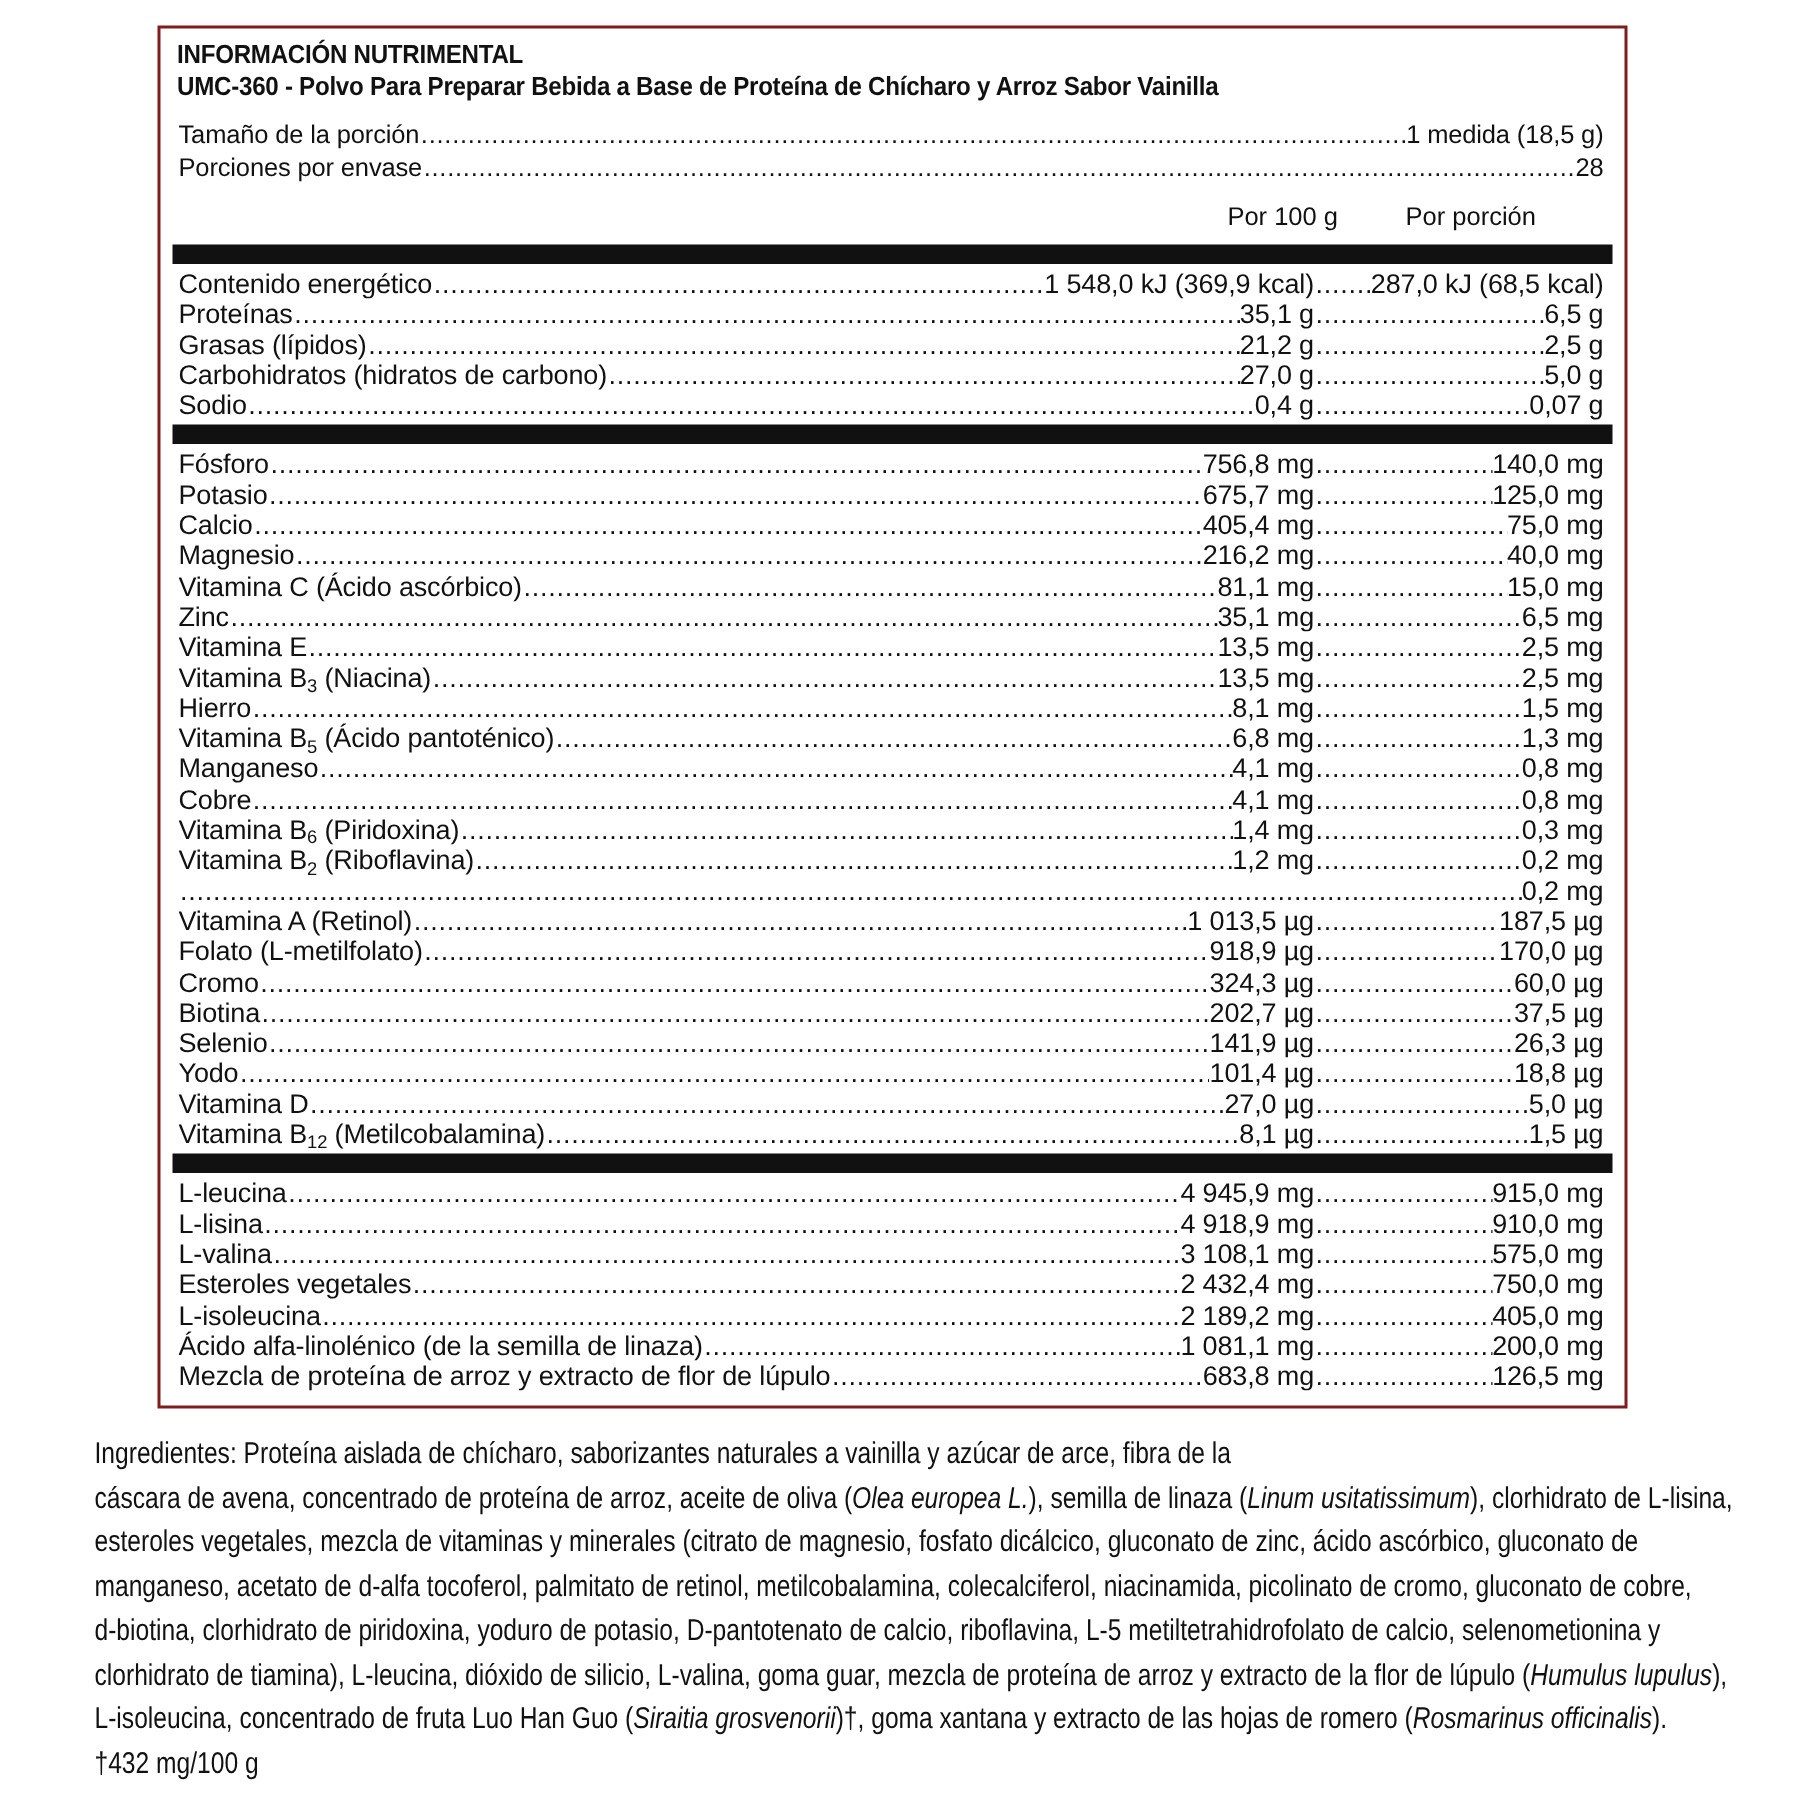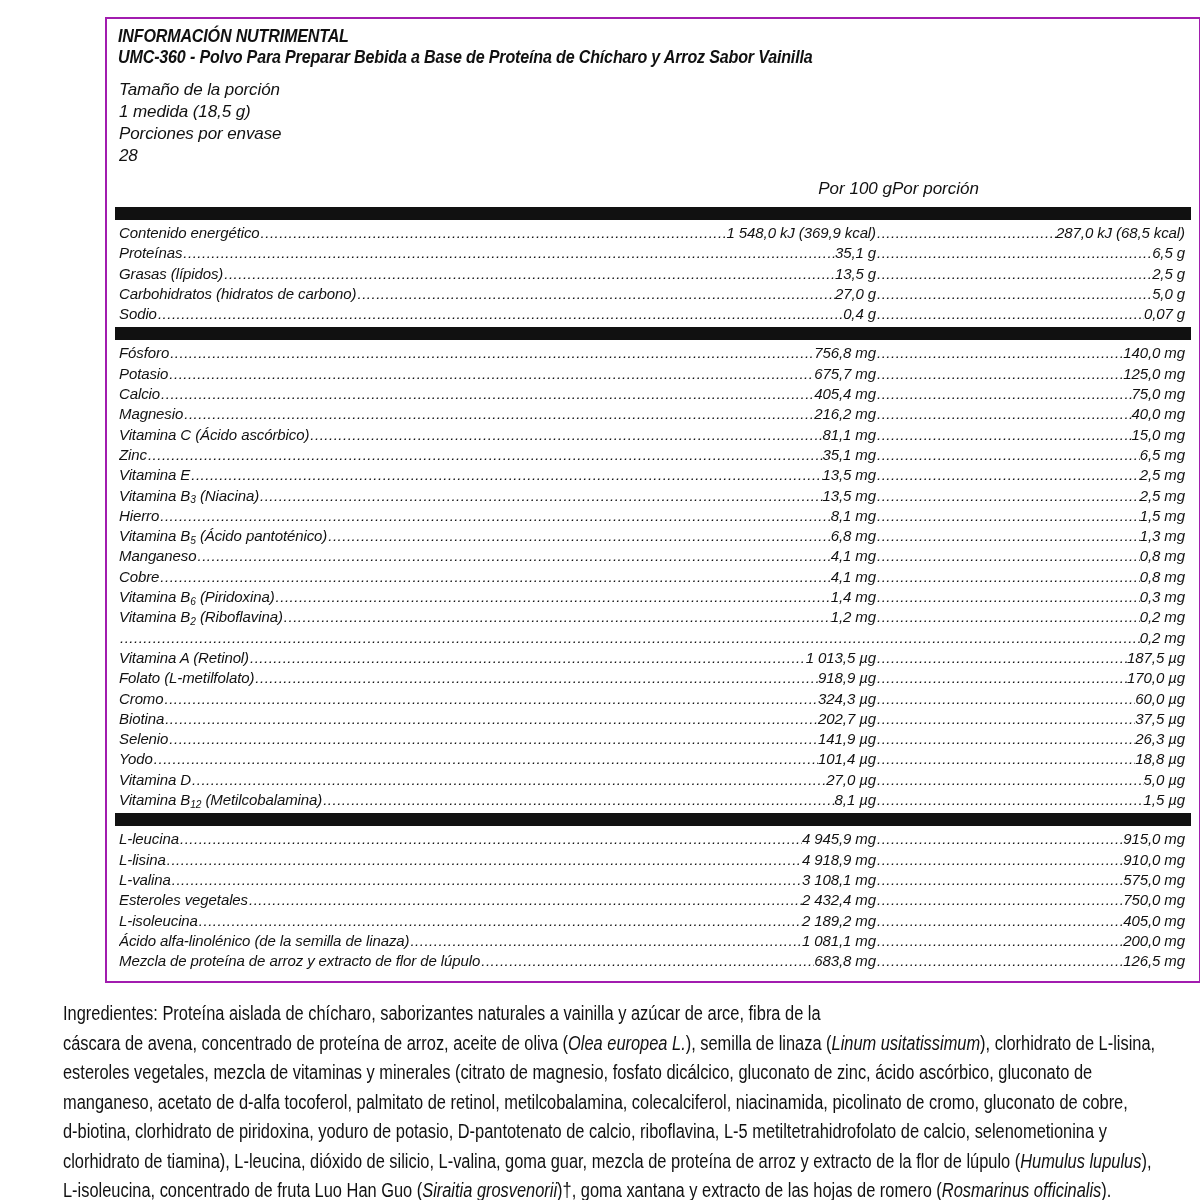--- a/index.html
+++ b/index.html
@@ -7,56 +7,54 @@
   body {
     width: 1200px; height: 1200px;
     background: #ffffff; color: #111111;
     font-family: "Liberation Sans", sans-serif;
     overflow: hidden;
   }
 
   
   .panel {
     margin: 17px 0 0 105px;
-    width: 1096px;
-    border: 2px solid #a21caf;
+    width: 980px;
+    border: 2px solid #7f1d1d;
     padding: 7px 0 10px;
-    font-style: italic;
   }
   .title, .subtitle {
     font-weight: bold;
     font-size: 17.5px;
     line-height: 21px;
     padding: 0 12px;
     white-space: nowrap;
     transform: scaleX(.92);
     transform-origin: 0 50%;
     letter-spacing: -0.2px;
   }
   .serving { margin-top: 11px; }
   .srow {
     display: flex; align-items: baseline;
     font-size: 17px; line-height: 22px;
     padding: 0 14px 0 12px;
-    flex-direction: column;
   }
   .hrow {
     display: flex;
     font-size: 17px; line-height: 21px;
     padding: 9px 14px 5px 28px;
     margin-top: 2px;
   }
   .hA { flex: 0 0 757px; text-align: right; }
-  .hB { flex: 1 1 0; text-align: left; }
+  .hB { flex: 1 1 0; text-align: center; }
 
   .bar { height: 13px; background: #111; margin: 3px 8px; }
 
   .nrow {
     display: flex;
-    font-size: 15px; line-height: 20.3px;
+    font-size: 18px; line-height: 20.3px;
     padding: 0 14px 0 12px;
   }
   .colA { flex: 0 0 757px; display: flex; align-items: baseline; overflow: hidden; min-width: 0; }
   .colB { flex: 1 1 0;     display: flex; align-items: baseline; overflow: hidden; min-width: 0; text-align: right; }
   .nm, .val { white-space: nowrap; letter-spacing: -0.1px; }
   .leader {
     flex: 1 1 0; min-width: 8px;
     overflow: hidden; white-space: nowrap;
     padding: 0 1px;
   }
@@ -123,21 +121,21 @@
           </span>
           <span class="colB">
             <span class="leader"></span>
             <span class="val">6,5 g</span>
           </span>
         </div>
         <div class="nrow">
           <span class="colA">
             <span class="nm">Grasas (lípidos)</span>
             <span class="leader"></span>
-            <span class="val">13,5 g</span>
+            <span class="val">21,2 g</span>
           </span>
           <span class="colB">
             <span class="leader"></span>
             <span class="val">2,5 g</span>
           </span>
         </div>
         <div class="nrow">
           <span class="colA">
             <span class="nm">Carbohidratos (hidratos de carbono)</span>
             <span class="leader"></span>

